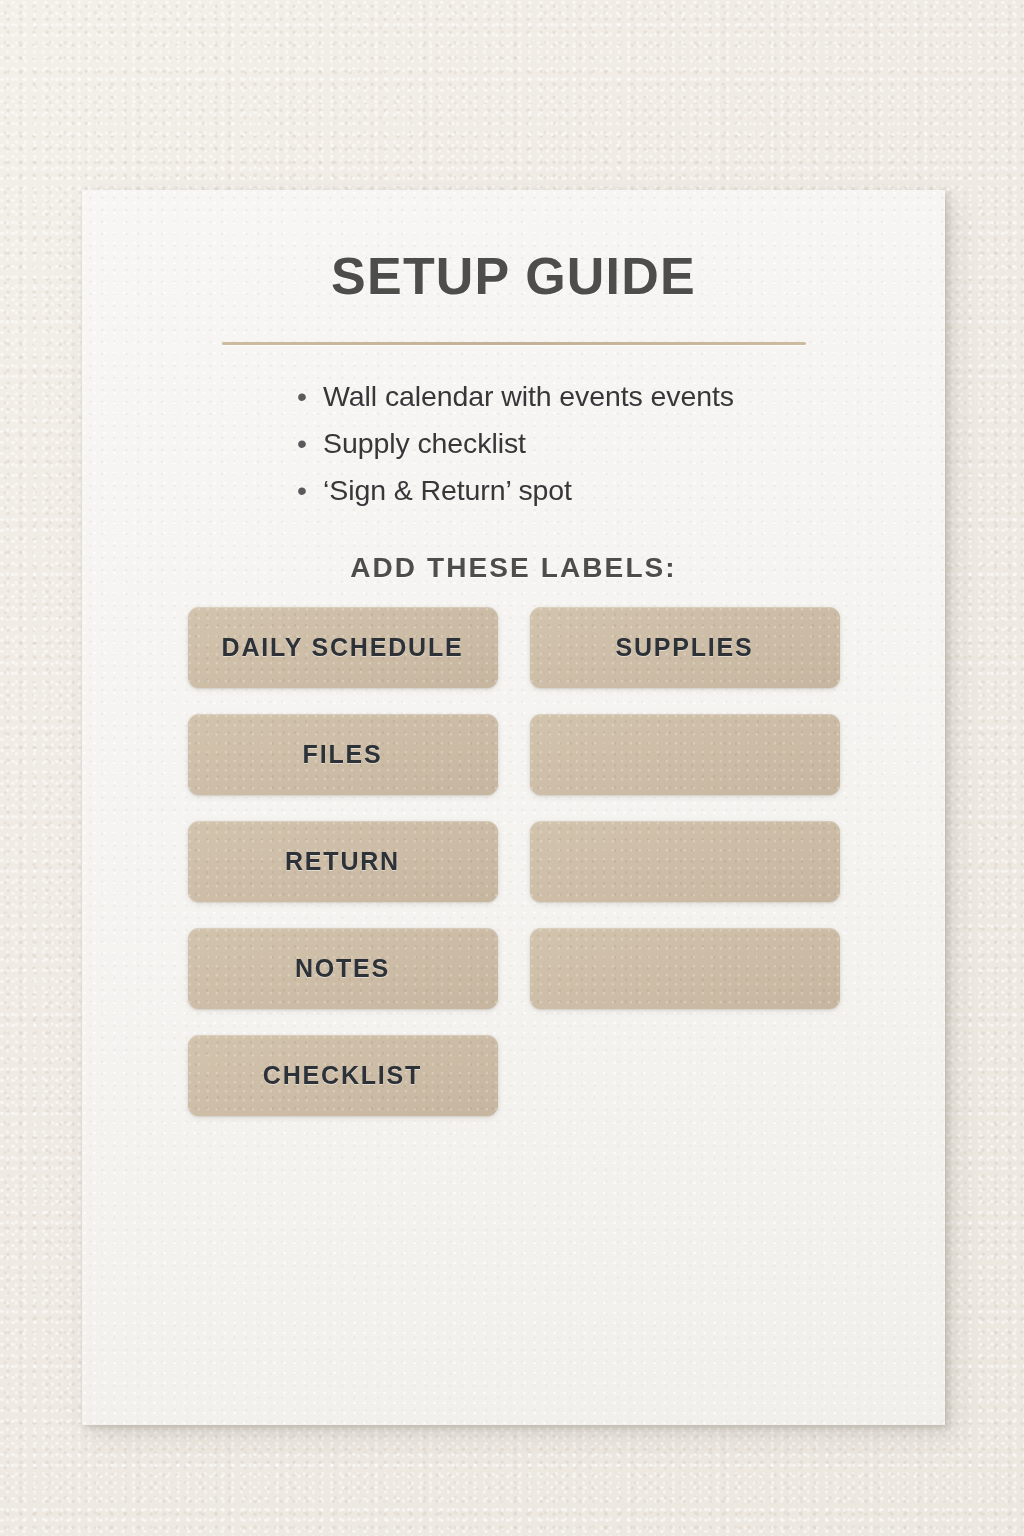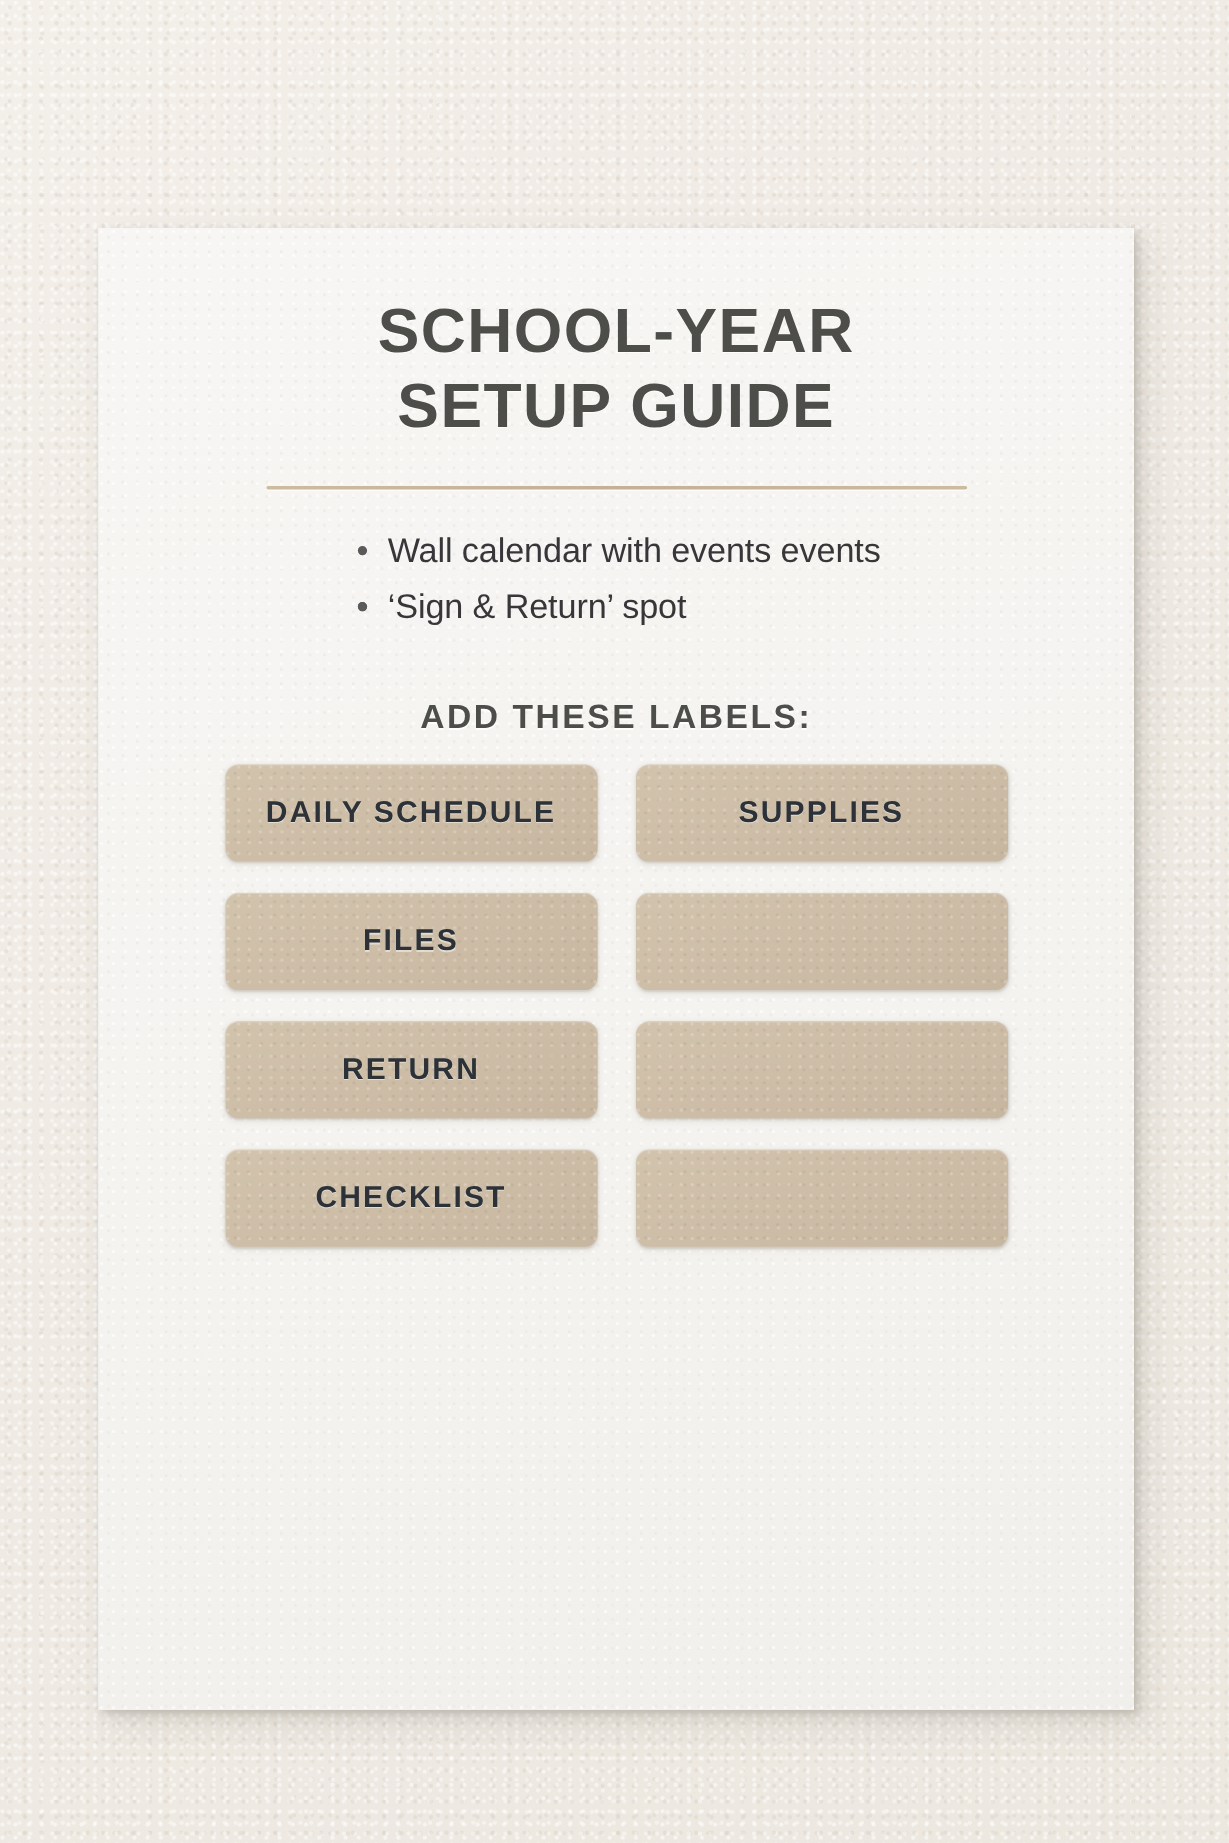--- a/index.html
+++ b/index.html
@@ -116,21 +116,21 @@
   }
   .bullet-dot {
     position:absolute;
     left:4px;
     top:0;
     color:#5a5a5a;
   }
 
   
   .section-heading {
-    margin-top:52px;
+    margin-top:38px;
     text-align:center;
     font-weight:bold;
     font-size:28px;
     letter-spacing:2.1px;
     color:#4d4d4a;
     text-transform:uppercase;
     text-shadow:0 1px 0 rgba(255,255,255,0.85);
   }
 
   
@@ -175,36 +175,36 @@
 </style>
 </head>
 <body>
 
 <div id="backdrop"></div>
 
 <div id="sheet">
   <div id="sheet-inner">
 
     <div class="title-block">
-      <div class="title-line">SCHOOL-YEAR</div>
       <div class="title-line">SETUP GUIDE</div>
     </div>
 
     <div class="divider-wrap">
       <div class="divider"></div>
     </div>
 
 
     <ul class="bullets">
       <li class="bullet-item">
         <span class="bullet-dot">•</span>
         <span>Wall calendar with events events</span>
       </li>
       <li class="bullet-item">
         <span class="bullet-dot">•</span>
+        <span>Supply checklist</span>
       </li>
       <li class="bullet-item">
         <span class="bullet-dot">•</span>
         <span>‘Sign &amp; Return’ spot</span>
       </li>
     </ul>
 
     <div class="section-heading">ADD THESE LABELS:</div>
 
     <div class="chip-grid">
@@ -213,20 +213,23 @@
         <div class="chip">
           <span class="chip-label">DAILY SCHEDULE</span>
         </div>
         <div class="chip">
           <span class="chip-label">FILES</span>
         </div>
         <div class="chip">
           <span class="chip-label">RETURN</span>
         </div>
         <div class="chip">
+          <span class="chip-label">NOTES</span>
+        </div>
+        <div class="chip">
           <span class="chip-label">CHECKLIST</span>
         </div>
       </div>
 
       <div class="chip-col">
         <div class="chip">
           <span class="chip-label">SUPPLIES</span>
         </div>
         <div class="chip">
           <span class="chip-label"></span>

